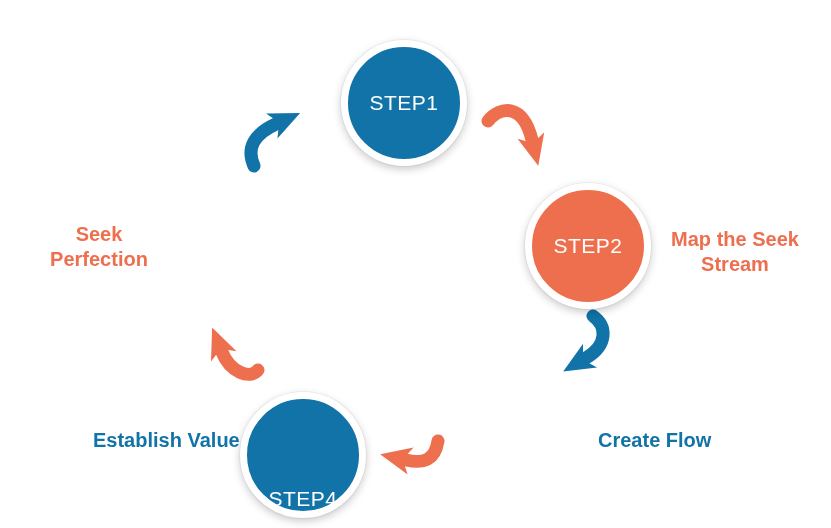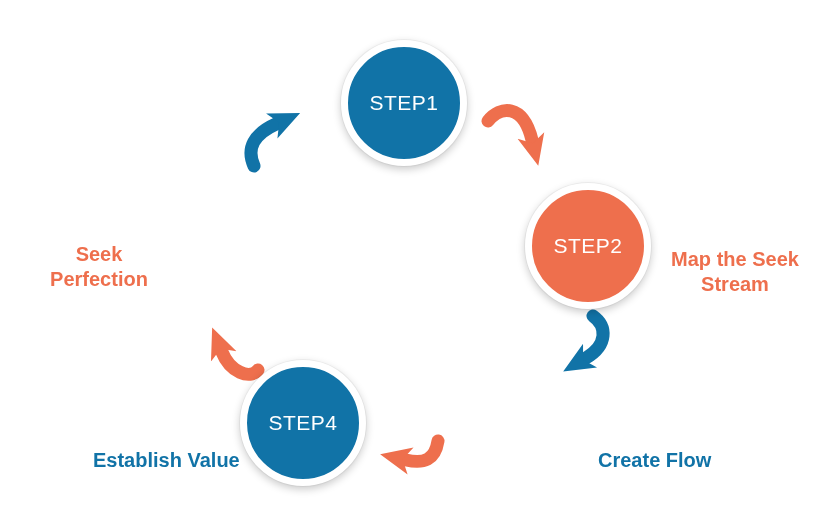--- a/index.html
+++ b/index.html
@@ -54,34 +54,33 @@
     letter-spacing: 0.5px;
     user-select: none;
   }
 
   .side-label {
     position: absolute;
     font-size: 20px;
     font-weight: bold;
     line-height: 25px;
     text-align: center;
-    margin-top: 20px;
   }
   .side-label[data-tone="blue"]   { color: var(--blue); }
   .side-label[data-tone="orange"] { color: var(--orange); }
 
   #lbl-step5 { left: 39px;  top: 222px; width: 120px; }
   #lbl-step2 { left: 655px; top: 227px; width: 160px; }
   #lbl-step4 { left: 93px;  top: 428px; white-space: nowrap; text-align: left; }
   #lbl-step3 { left: 598px; top: 428px; white-space: nowrap; text-align: right; }
 
   #circle-step1 { left: 341px; top: 40px;  }
   #circle-step2 { left: 525px; top: 183px; }
   #circle-step3 { left: 448px; top: 373px; }
-  #circle-step4 { left: 240px; top: 360px; }
+  #circle-step4 { left: 240px; top: 392px; align-items: flex-end; }
   #circle-step5 { left: 162px; top: 180px; }
 </style>
 </head>
 <body>
 
 <div class="canvas">
 
   <svg class="arrows-layer" viewBox="0 0 831 528" aria-hidden="true">
     <defs>
       <marker id="head-blue" viewBox="0 0 10 10" refX="1.5" refY="5" markerUnits="strokeWidth" markerWidth="2.4" markerHeight="2.4" orient="auto">

